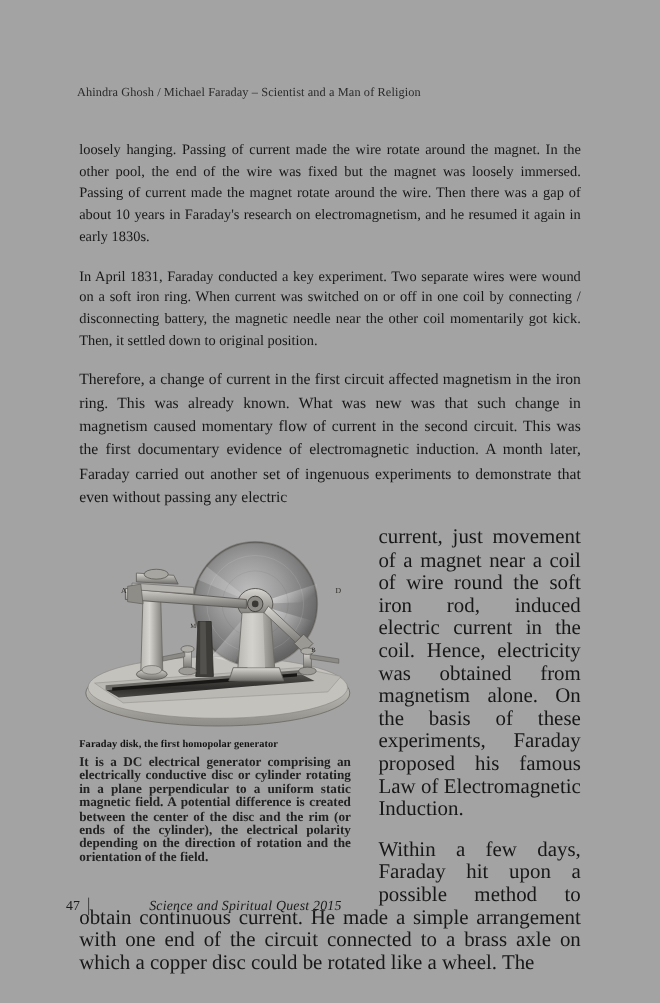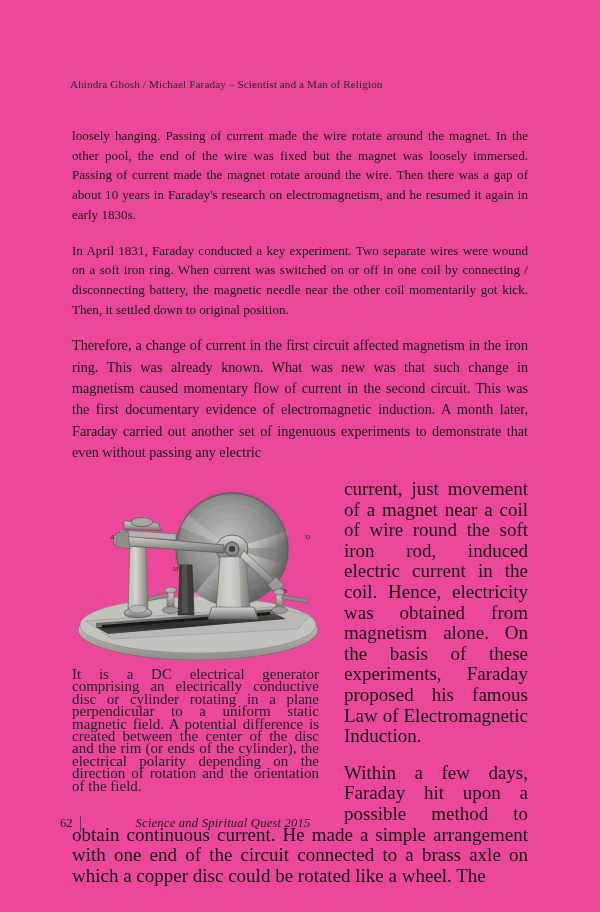--- a/index.html
+++ b/index.html
@@ -4,21 +4,21 @@
 <style>
   html, body {
     margin: 0;
     padding: 0;
     background: #ffffff;
   }
   .page {
     position: relative;
     width: 600px;
     height: 912px;
-    background: #ec4899;
+    background: #a3a3a3;
     font-family: "Liberation Serif", "DejaVu Serif", serif;
     color: #1a1a1a;
     overflow: hidden;
   }
 
   
   .running-header {
     position: absolute;
     left: 70px;
     top: 78px;
@@ -83,26 +83,27 @@
   }
   .fig-caption-title {
     font-size: 9.4px;
     font-weight: bold;
     color: #111;
     margin-top: 6px;
     letter-spacing: 0.1px;
     line-height: 12px;
   }
   .fig-caption-body {
-    font-size: 15px;
+    font-size: 12px;
     line-height: 12.4px;
     text-align: justify;
     color: #222;
     margin-top: 3px;
     width: 247px;
+    font-weight: bold;
   }
 
   
   .footer {
     position: absolute;
     left: 60px;
     top: 816px;
     display: flex;
     align-items: baseline;
     gap: 0;
@@ -239,22 +240,23 @@
         <ellipse cx="207.5" cy="123" rx="8" ry="3.5" fill="#9d9b96" stroke="#555350" stroke-width="0.6"></ellipse>
         <path d="M210 108 L236 112 L236 116 L210 112 Z" fill="#8c8a85" stroke="#5a5854" stroke-width="0.5"></path>
       </g>
 
       <text x="38" y="52" font-family="Liberation Serif, serif" font-size="7" fill="#2b2926">A</text>
       <text x="101" y="84" font-family="Liberation Serif, serif" font-size="6" fill="#2b2926">M</text>
       <text x="233" y="52" font-family="Liberation Serif, serif" font-size="7" fill="#2b2926">D</text>
       <text x="211" y="106" font-family="Liberation Serif, serif" font-size="6" fill="#2b2926">B</text>
     </svg>
 
+    <div class="fig-caption-title">Faraday disk, the first homopolar generator</div>
     <div class="fig-caption-body">It is a DC electrical generator comprising an electrically conductive disc or cylinder rotating in a plane perpendicular to a uniform static magnetic field. A potential difference is created between the center of the disc and the rim (or ends of the cylinder), the electrical polarity depending on the direction of rotation and the orientation of the field.</div>
   </div>
 
   <div class="footer">
-    <span class="footer-page-num">62</span>
+    <span class="footer-page-num">47</span>
     <span class="footer-rule"></span>
     <span class="footer-title">Science and Spiritual Quest 2015</span>
   </div>
 
 </div>
 
 </body></html>

